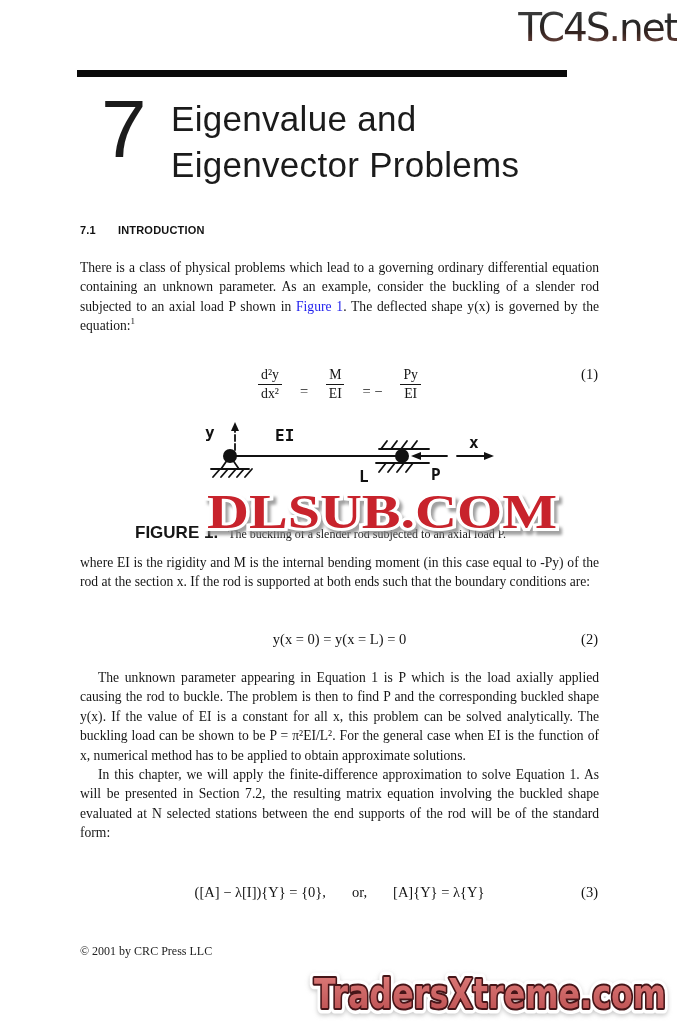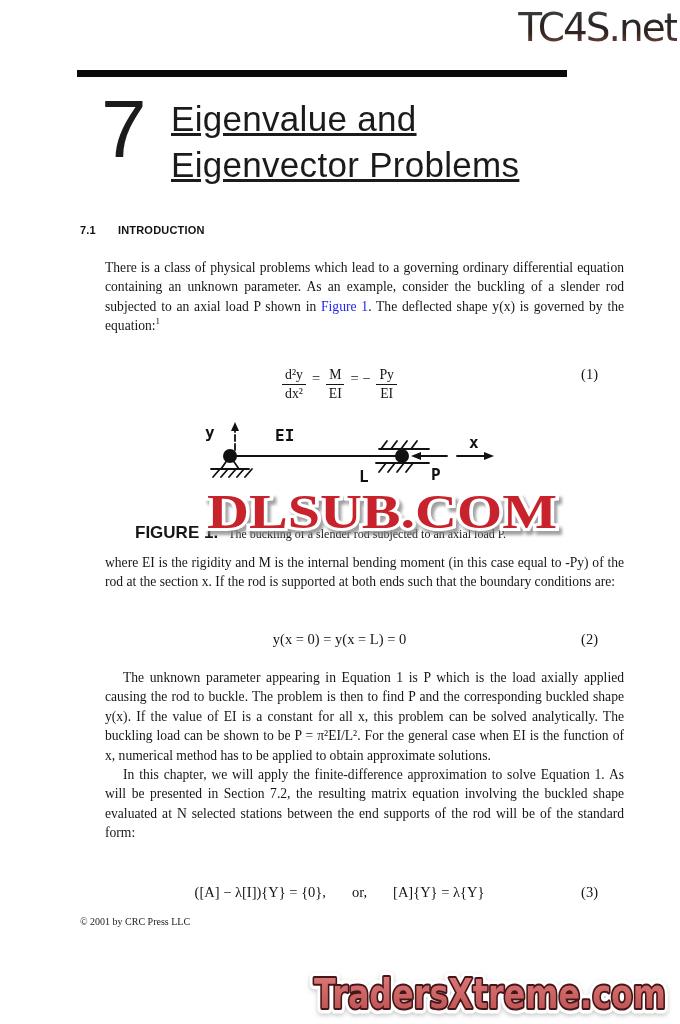--- a/index.html
+++ b/index.html
@@ -20,66 +20,66 @@
   
   .rule{position:absolute; left:77px; top:70px; width:490px; height:7px; background:#0a0a0a;}
   .chapter-number{
     position:absolute; left:101px; top:88px;
     font-family:"Liberation Sans", sans-serif; font-weight:400;
     font-size:82px; line-height:1; color:#1b1b1b;
   }
   .chapter-title{
     position:absolute; left:171px; top:96px; margin:0;
     font-family:"Liberation Sans", sans-serif; font-weight:400;
-    font-size:35px; line-height:46px; letter-spacing:.3px; color:#1b1b1b;text-decoration:underline;
+    font-size:35px; line-height:46px; letter-spacing:.3px; color:#1b1b1b;
   }
   
   .section-heading{
     position:absolute; left:80px; top:224px; margin:0;
     font-family:"Liberation Sans", sans-serif; font-weight:bold;
     font-size:11px; color:#121212; letter-spacing:.2px;
   }
   .section-heading .sec-num{margin-right:22px;}
   
-  .bodyblock{position:absolute; left:80px; width:519px;margin-left:25px;}
+  .bodyblock{position:absolute; left:80px; width:519px;}
   .bodyblock p{
     margin:0; font-size:13.6px; line-height:19.4px;
     text-align:justify; color:#161616;
   }
   .bodyblock p.indent{text-indent:18px;}
   .figlink{color:#2222ee; text-decoration:none; cursor:pointer;}
   sup.fn{font-size:9px; vertical-align:super; line-height:0;}
   
   .equation{
     position:absolute; left:80px; width:519px; text-align:center;
     font-size:14.5px; color:#141414;
   }
   .equation .eqnum{position:absolute; right:1px; top:50%; transform:translateY(-50%);}
-  .eq-inline{display:inline-flex; align-items:flex-end; gap:6px;}
+  .eq-inline{display:inline-flex; align-items:flex-start; gap:18px;}
   .frac{display:inline-block; text-align:center; vertical-align:middle; font-size:13.8px; line-height:1.15;}
   .frac .top{display:block; border-bottom:1.2px solid #141414; padding:0 3px 1px;}
   .frac .bot{display:block; padding-top:1px;}
   .eq3-gap{display:inline-block; width:26px;}
   
   .fig-svg{position:absolute; left:183px; top:416px;}
   .fig-label{font-family:"DejaVu Sans Mono", monospace; font-weight:bold; font-size:16px; fill:#111;}
   
   .caption{
     position:absolute; left:135px; top:523px; width:465px; margin:0;
     font-size:12px; color:#161616;
   }
   .caption .cap-label{font-family:"Liberation Sans", sans-serif; font-weight:bold; font-size:17px; margin-right:10px;}
   
   .wm-mid{position:absolute; left:196px; top:482px; z-index:5; filter:drop-shadow(3px 4px 1.5px rgba(130,130,130,.75));}
   .wm-mid text{
     font-family:"Liberation Serif", serif; font-weight:bold; font-size:48px;
     fill:#c8232c; stroke:#ffffff; stroke-width:6px; paint-order:stroke;
   }
   
-  .footer{position:absolute; left:80px; top:916px; font-size:10px; color:#222;}
+  .footer{position:absolute; left:80px; top:944px; font-size:12px; color:#222;}
   
   .wm-bottom{position:absolute; left:303px; top:970px; z-index:5; filter:drop-shadow(0 2px 2px rgba(150,150,150,.5));}
   .wm-bottom .back{
     font-family:"DejaVu Sans", sans-serif; font-weight:bold; font-size:40px;
     fill:none; stroke:#ffffff; stroke-width:11px; stroke-linejoin:round; paint-order:stroke;
   }
   .wm-bottom .front{
     font-family:"DejaVu Sans", sans-serif; font-weight:bold; font-size:40px;
     fill:url(#wmgrad); stroke:#461518; stroke-width:4px; stroke-linejoin:round; paint-order:stroke;
   }

